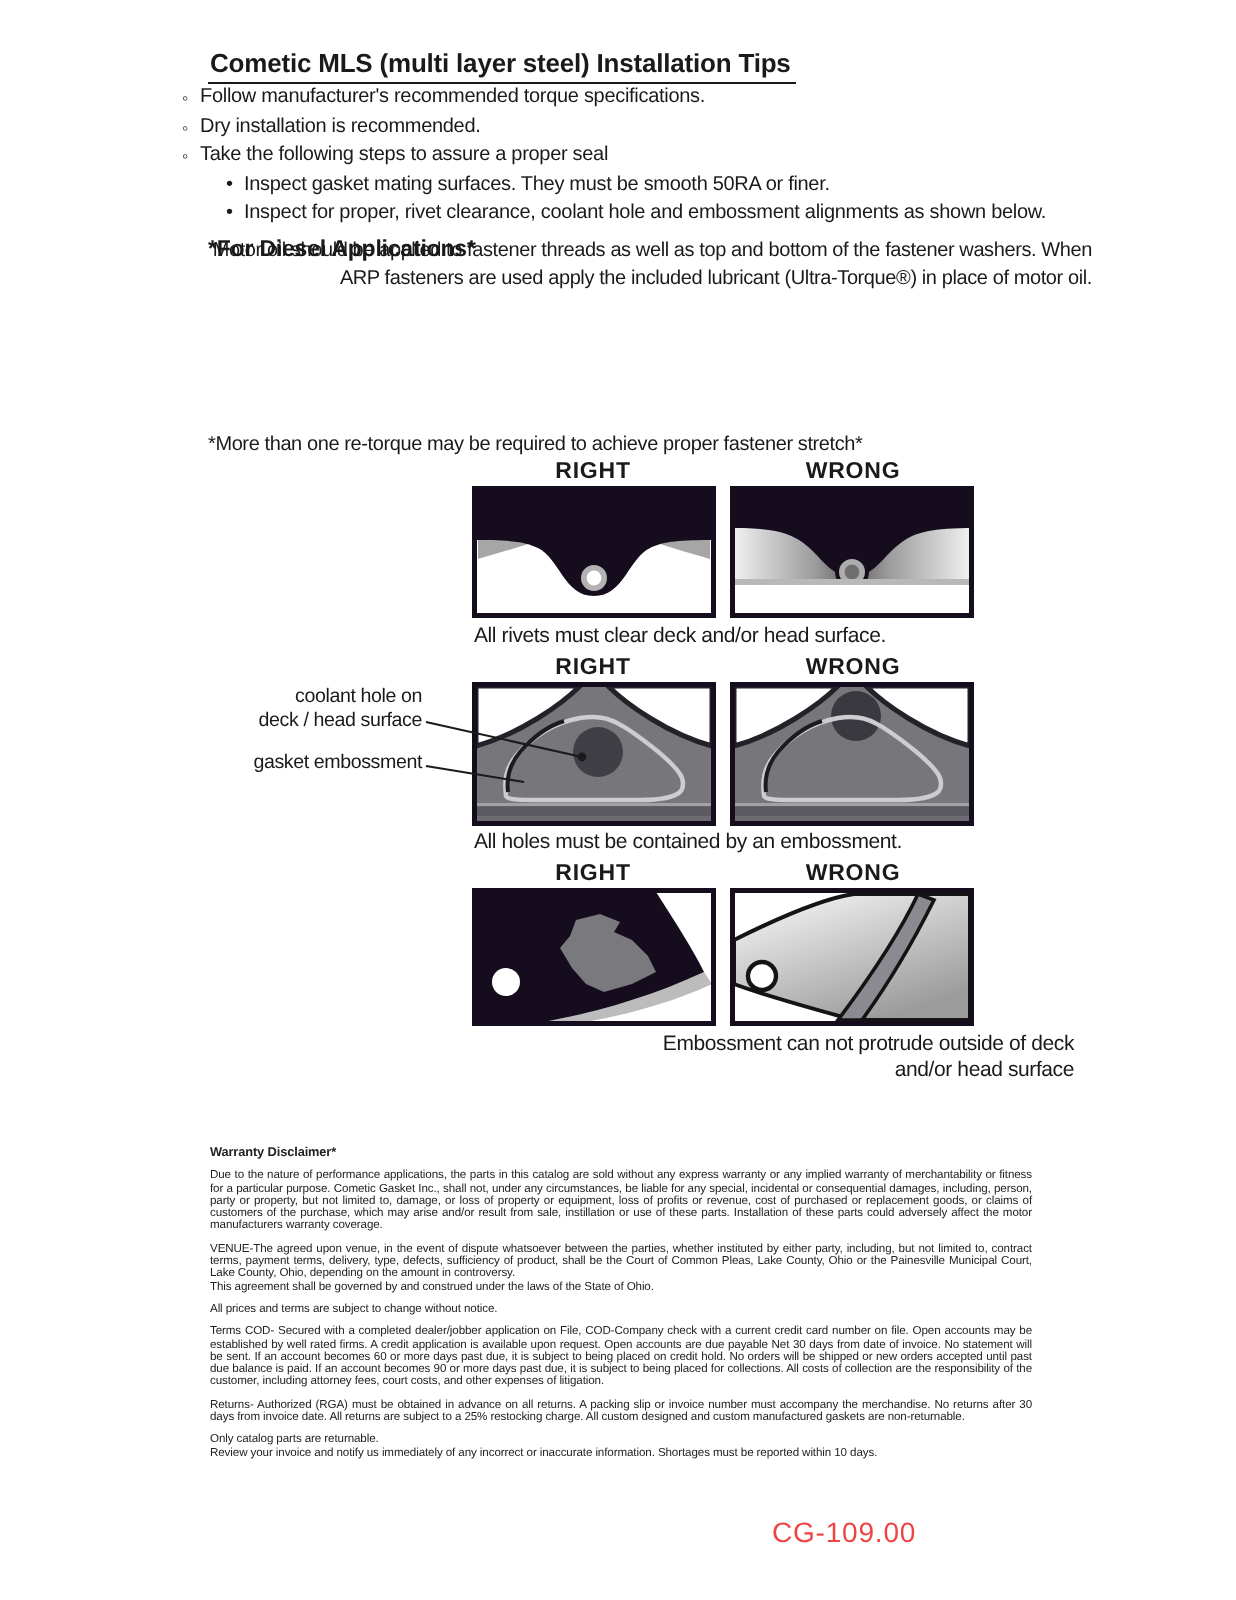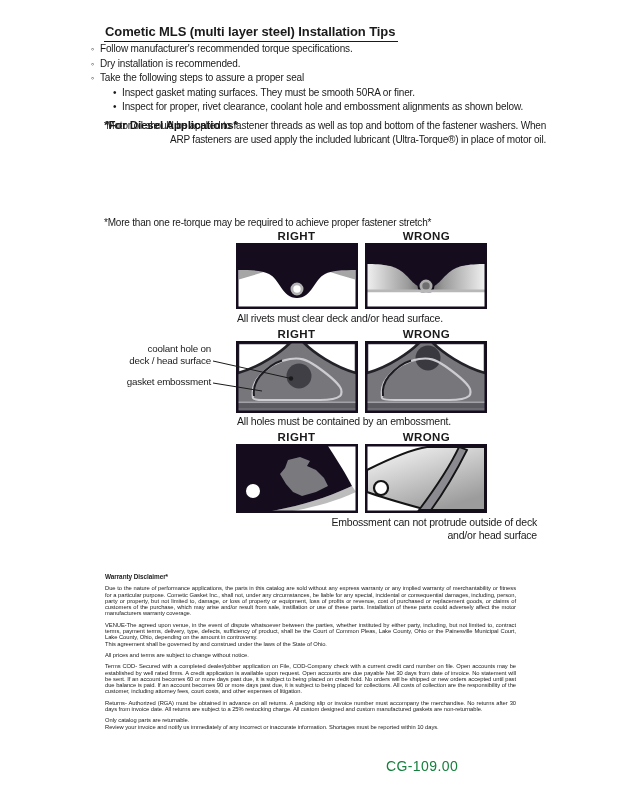--- a/index.html
+++ b/index.html
@@ -32,21 +32,21 @@
   .ptr-label{left:105px;width:106px;text-align:right;font-size:9.8px;letter-spacing:-0.2px;line-height:12px;}
   .pl1{top:343px;text-align:right;} .pl2{top:376px;}
   .ptr-overlay{left:105px;top:340px;pointer-events:none;z-index:5;}
   
   .legal{left:105px;top:574px;width:411px;font-size:5.8px;line-height:6.3px;letter-spacing:-0.05px;
          text-align:justify;color:#222;}
   .legal h4{margin:0 0 5px 0;font-size:6.4px;}
   .legal p{margin:0 0 5px 0;}
   .legal p.tight{margin-bottom:0;}
   
-  .part-no{left:386px;top:758px;font-size:14px;letter-spacing:0.4px;color:#15803d;}
+  .part-no{left:386px;top:758px;font-size:14px;letter-spacing:0.4px;color:#ef4444;}
   svg{display:block;}
 </style>
 </head>
 <body>
 
 <div class="page">
 
   <div class="abs title">Cometic MLS (multi layer steel) Installation Tips</div>
 
   <div class="abs bullets">

